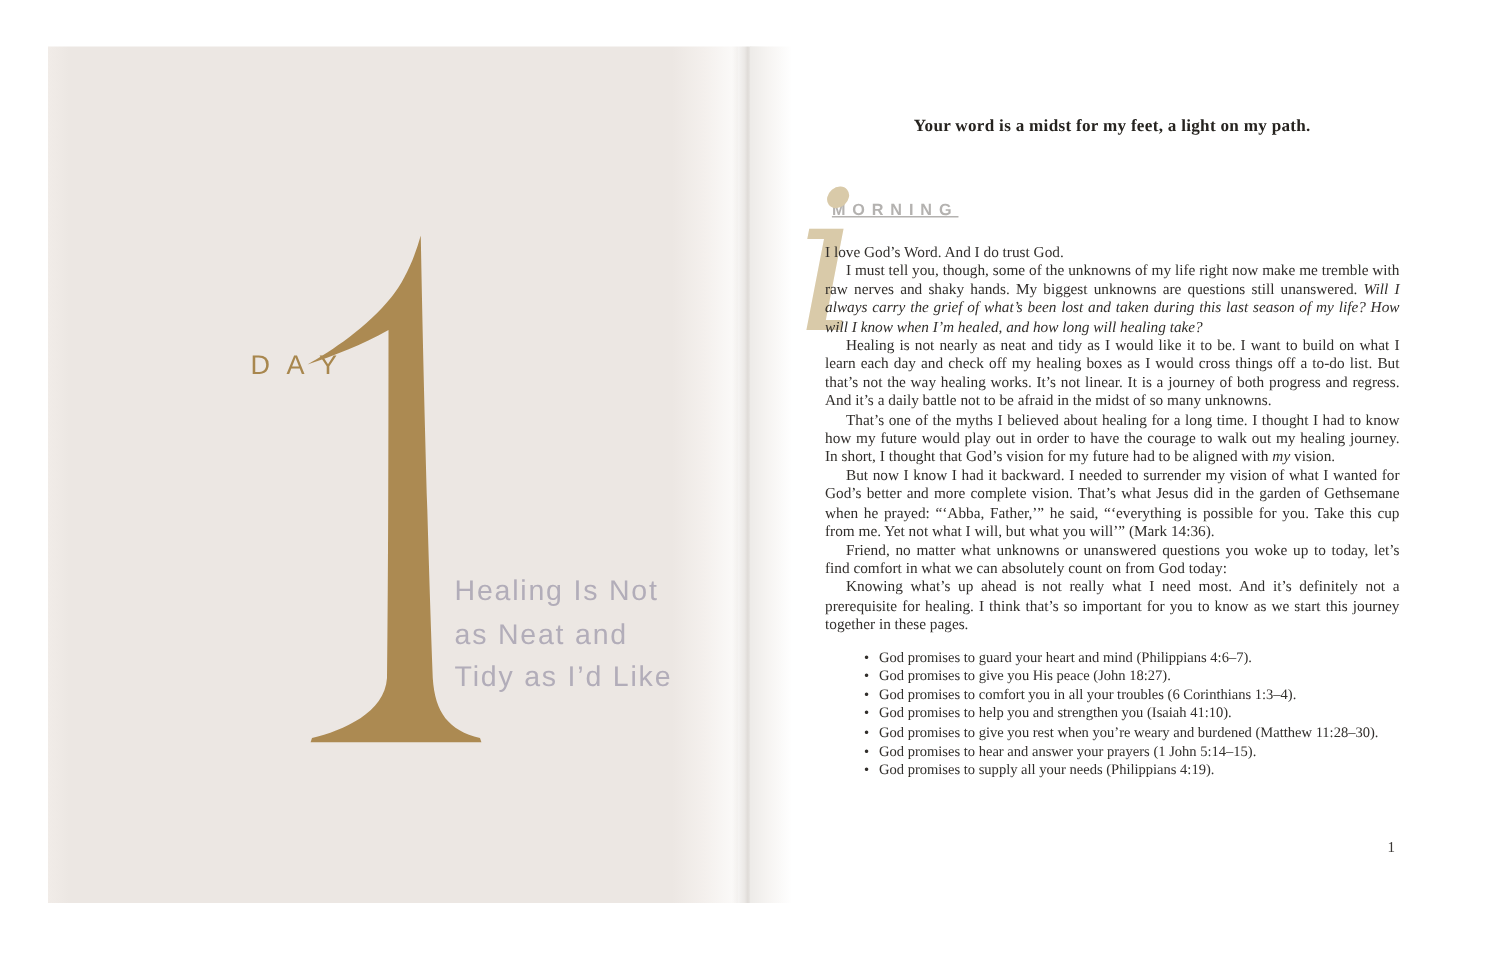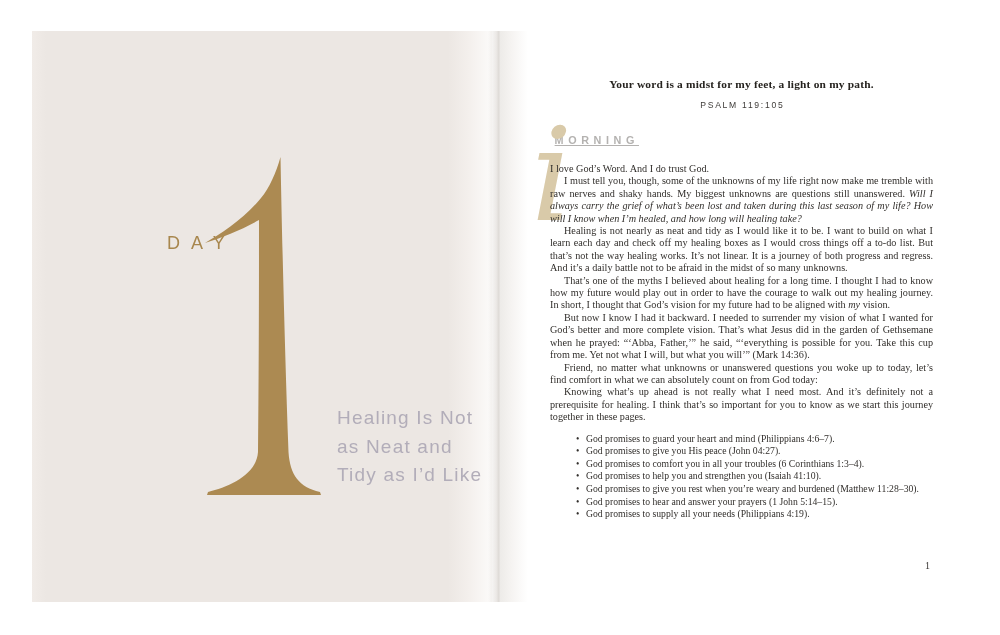--- a/index.html
+++ b/index.html
@@ -37,25 +37,24 @@
   .kicker{
     position:absolute;left:167px;top:187px;
     font-family:"Liberation Sans",sans-serif;
     font-size:18px;letter-spacing:11px;font-weight:400;
     color:var(--gold-dark,#a8874e);
     margin-top:46px;
   }
   .numeral{position:absolute;left:205px;top:157px;width:118px;height:338px;}
   .numeral path{fill:var(--gold,#ac8a52);}
   .lp-title{
-    position:absolute;left:303px;top:404px;width:190px;
+    position:absolute;left:303px;top:381px;width:190px;
     font-family:"Liberation Sans",sans-serif;
     font-size:19px;line-height:28.5px;letter-spacing:1.2px;
     color:var(--title-gray,#b2adb9);
-    margin-left:34px;
   }
   .lp-title div{white-space:nowrap;}
 
   
   .verse{
     position:absolute;left:550px;top:78px;width:383px;text-align:center;
     font-weight:bold;font-size:11.4px;letter-spacing:0.2px;color:#26231f;
   }
   .verse-ref{
     position:absolute;left:550px;top:100px;width:383px;text-align:center;
@@ -116,37 +115,36 @@
   <div class="lp-title">
     <div>Healing Is Not</div>
     <div>as Neat and</div>
     <div>Tidy as I’d Like</div>
   </div>
 
   <div class="gutter"></div>
   <div class="page-right"></div>
 
   <div class="verse">Your word is a midst for my feet, a light on my path.</div>
-  <div class="verse-ref">PSALM 119:105</div>
   <div class="morning">MORNING</div>
 
   <div class="dropcap">i</div>
 
   <div class="bodytext">
 
     <p class="">I love God’s Word. And I do trust God.</p>
       <p class="ind">I must tell you, though, some of the unknowns of my life right now make me tremble with raw nerves and shaky hands. My biggest unknowns are questions still unanswered. <i>Will I always carry the grief of what’s been lost and taken during this last season of my life? How will I know when I’m healed, and how long will healing take?</i></p>
       <p class="ind">Healing is not nearly as neat and tidy as I would like it to be. I want to build on what I learn each day and check off my healing boxes as I would cross things off a to-do list. But that’s not the way healing works. It’s not linear. It is a journey of both progress and regress. And it’s a daily battle not to be afraid in the midst of so many unknowns.</p>
       <p class="ind">That’s one of the myths I believed about healing for a long time. I thought I had to know how my future would play out in order to have the courage to walk out my healing journey. In short, I thought that God’s vision for my future had to be aligned with <i>my</i> vision.</p>
       <p class="ind">But now I know I had it backward. I needed to surrender my vision of what I wanted for God’s better and more complete vision. That’s what Jesus did in the garden of Gethsemane when he prayed: “‘Abba, Father,’” he said, “‘everything is possible for you. Take this cup from me. Yet not what I will, but what you will’” (Mark 14:36).</p>
       <p class="ind">Friend, no matter what unknowns or unanswered questions you woke up to today, let’s find comfort in what we can absolutely count on from God today:</p>
       <p class="ind">Knowing what’s up ahead is not really what I need most. And it’s definitely not a prerequisite for healing. I think that’s so important for you to know as we start this journey together in these pages.</p>
       <ul class="bullets">
         <li><span class="marker">•</span><span>God promises to guard your heart and mind (Philippians 4:6–7).</span></li>
-        <li><span class="marker">•</span><span>God promises to give you His peace (John 04:27).</span></li>
+        <li><span class="marker">•</span><span>God promises to give you His peace (John 18:27).</span></li>
         <li><span class="marker">•</span><span>God promises to comfort you in all your troubles (6 Corinthians 1:3–4).</span></li>
         <li><span class="marker">•</span><span>God promises to help you and strengthen you (Isaiah 41:10).</span></li>
         <li><span class="marker">•</span><span>God promises to give you rest when you’re weary and burdened (Matthew 11:28–30).</span></li>
         <li><span class="marker">•</span><span>God promises to hear and answer your prayers (1 John 5:14–15).</span></li>
         <li><span class="marker">•</span><span>God promises to supply all your needs (Philippians 4:19).</span></li>
       </ul>
   </div>
 
   <div class="pagenum">1</div>
 

